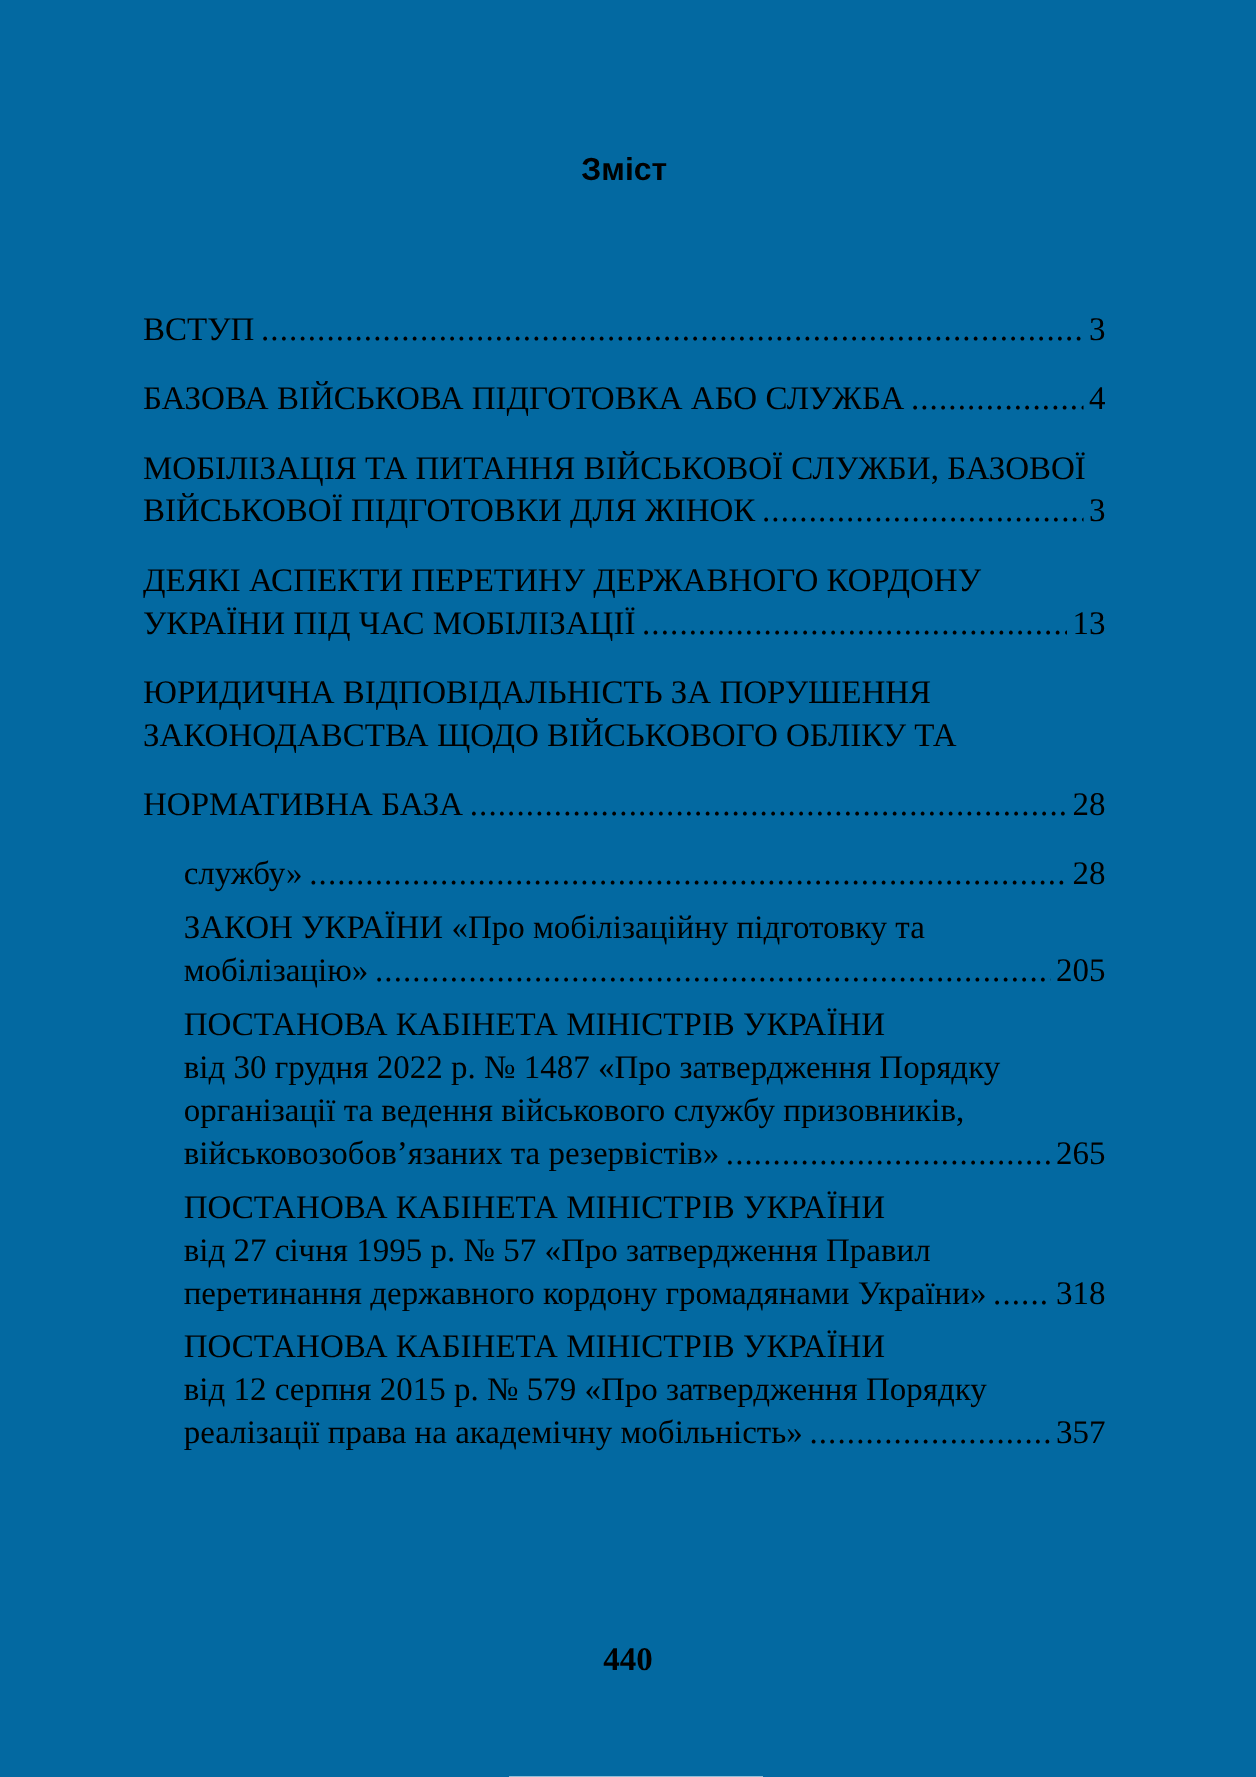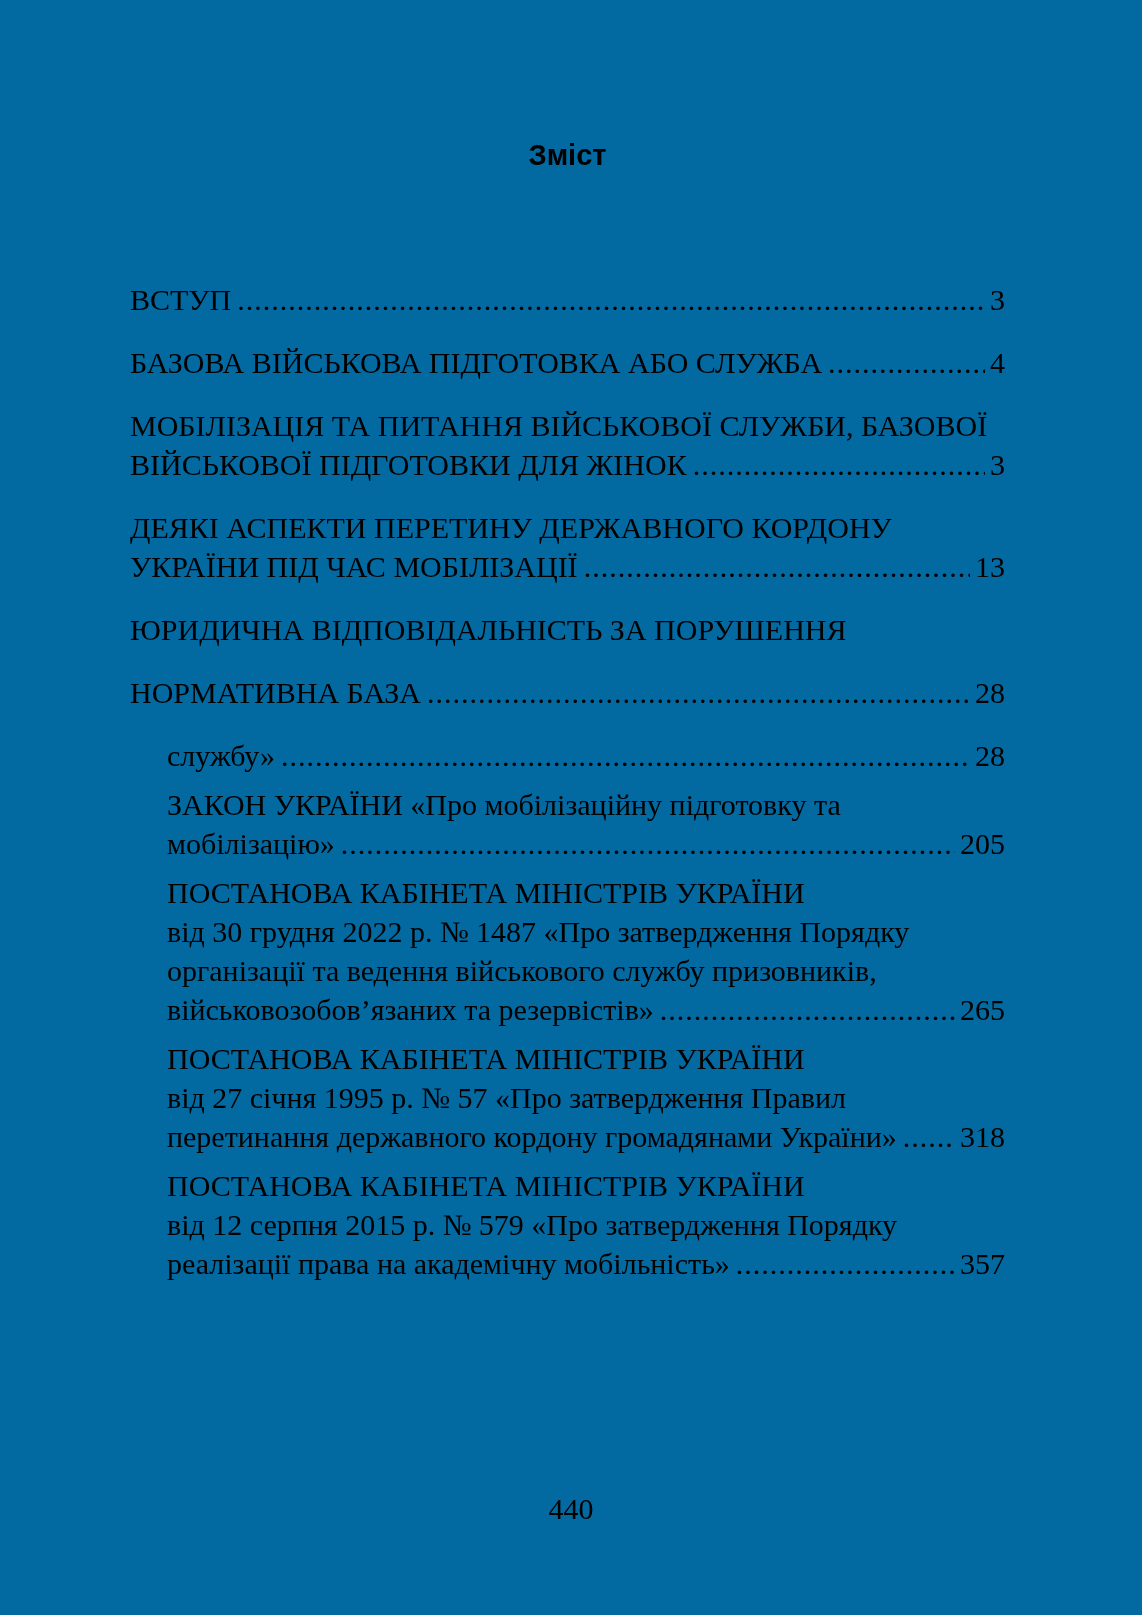--- a/index.html
+++ b/index.html
@@ -62,20 +62,21 @@
     white-space: nowrap;
   }
   .folio {
     position: absolute;
     top: 1494px;
     left: 0;
     width: 100%;
     text-align: center;
     font-size: 30px;
     line-height: 1;
+    font-weight: bold;
   }
 </style>
 </head>
 <body>
 
 <div class="page">
   <h1 class="title">Зміст</h1>
   <div class="toc">
       <div class="toc-entry">
         <div class="toc-line">
@@ -107,20 +108,23 @@
         </div>
         <div class="toc-line">
           <span class="toc-text">УКРАЇНИ ПІД ЧАС МОБІЛІЗАЦІЇ</span>
           <span class="dots"></span>
           <span class="pagenum">13</span>
         </div>
       </div>
       <div class="toc-entry">
         <div class="toc-line">
           <span class="toc-text">ЮРИДИЧНА ВІДПОВІДАЛЬНІСТЬ ЗА ПОРУШЕННЯ</span>
+        </div>
+        <div class="toc-line">
+          <span class="toc-text">ЗАКОНОДАВСТВА ЩОДО ВІЙСЬКОВОГО ОБЛІКУ ТА</span>
         </div>
       </div>
       <div class="toc-entry">
         <div class="toc-line">
           <span class="toc-text">НОРМАТИВНА БАЗА</span>
           <span class="dots"></span>
           <span class="pagenum">28</span>
         </div>
       </div>
       <div class="toc-entry sub">

